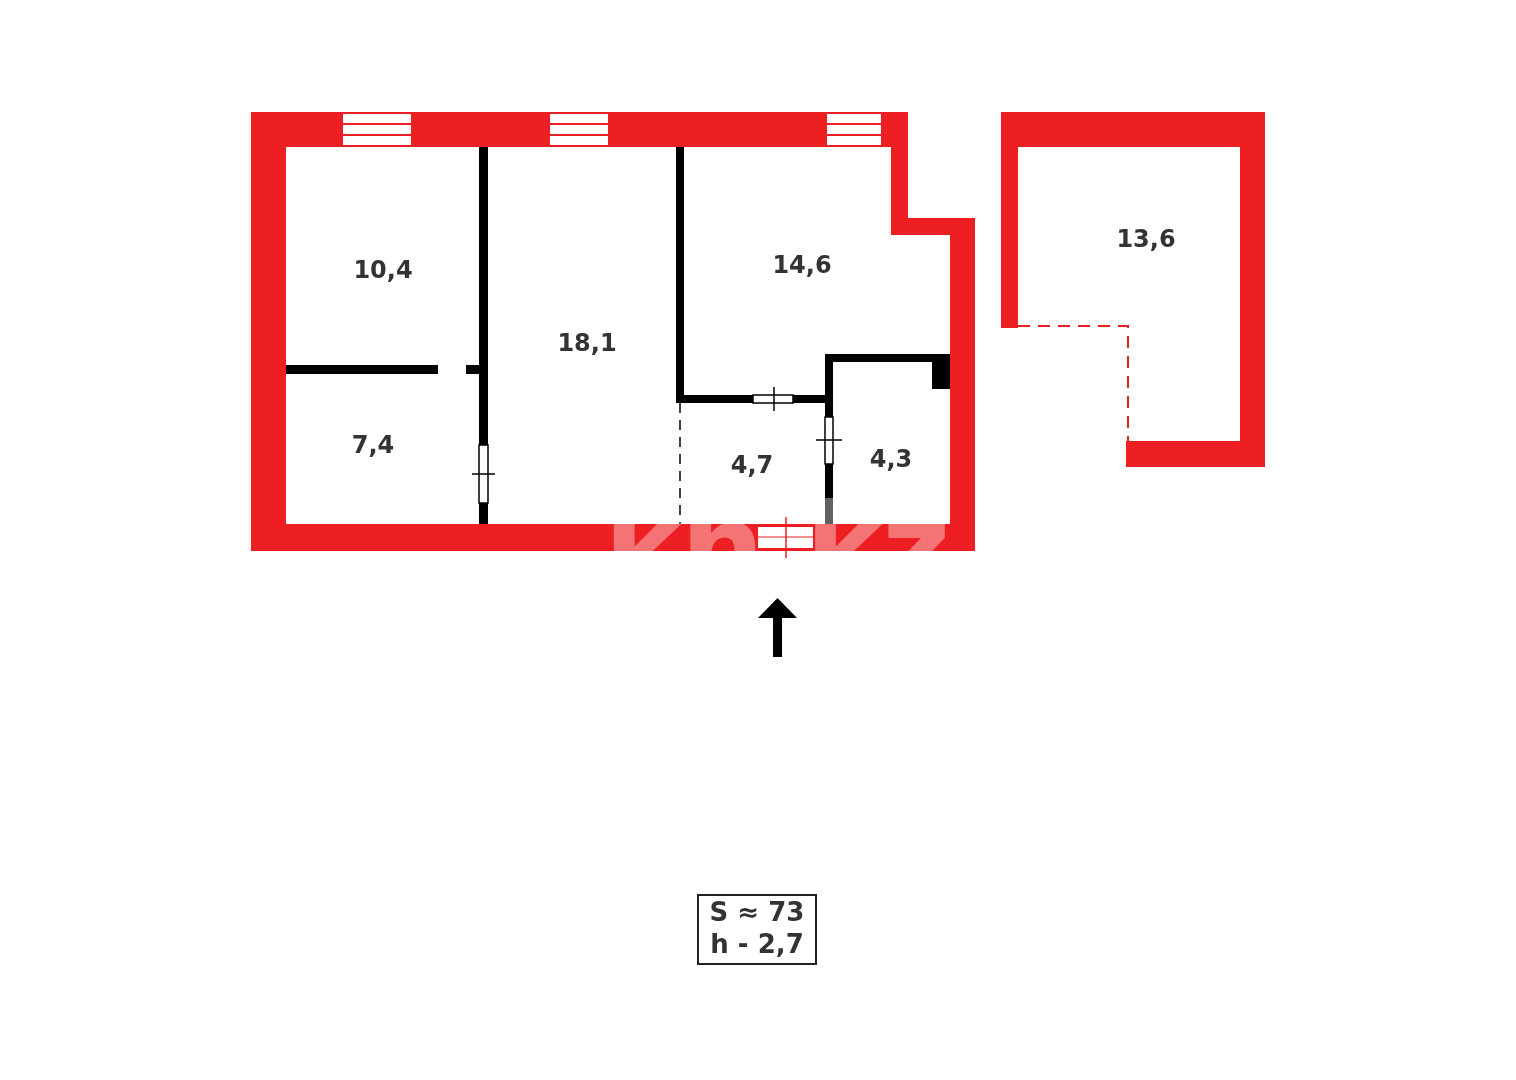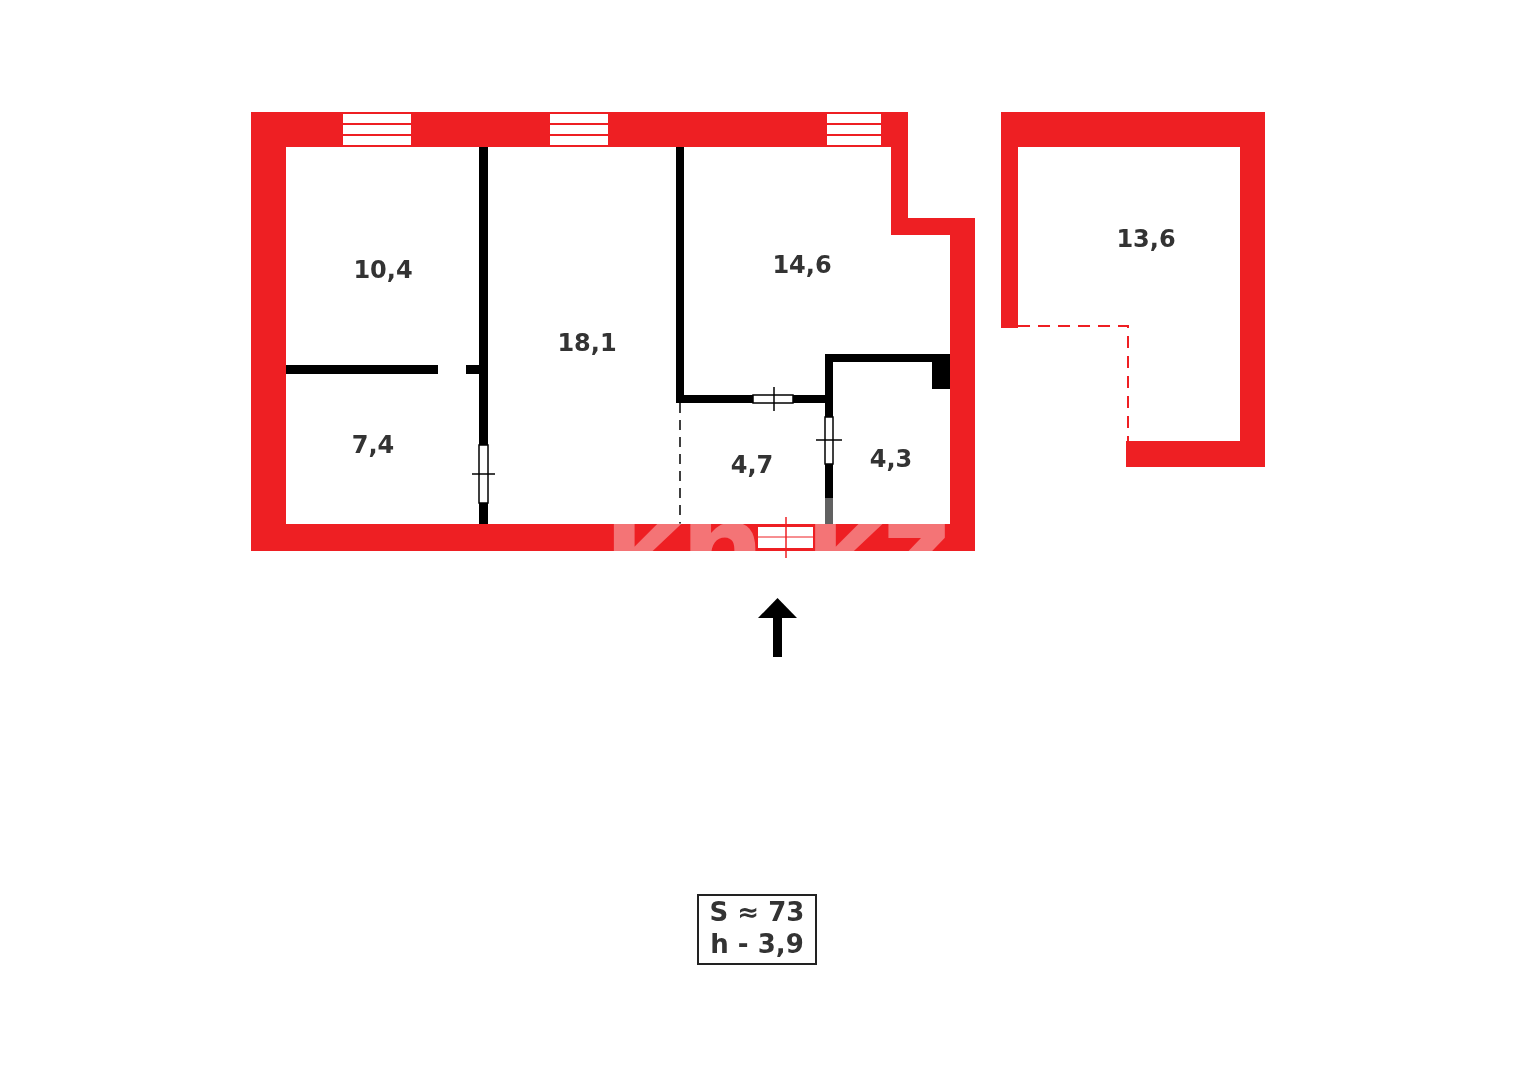--- a/index.html
+++ b/index.html
@@ -108,14 +108,14 @@
   <text class="room-label" x="373" y="446">7,4</text>
   <text class="room-label" x="587" y="344">18,1</text>
   <text class="room-label" x="802" y="266">14,6</text>
   <text class="room-label" x="752" y="466">4,7</text>
   <text class="room-label" x="891" y="460">4,3</text>
   <text class="room-label" x="1146" y="240">13,6</text>
 </svg>
 
 <div class="summary-box">
   <div class="summary-line">S ≈ 73</div>
-  <div class="summary-line">h - 3,9</div>
+  <div class="summary-line">h - 2,7</div>
 </div>
 
 </body></html>

